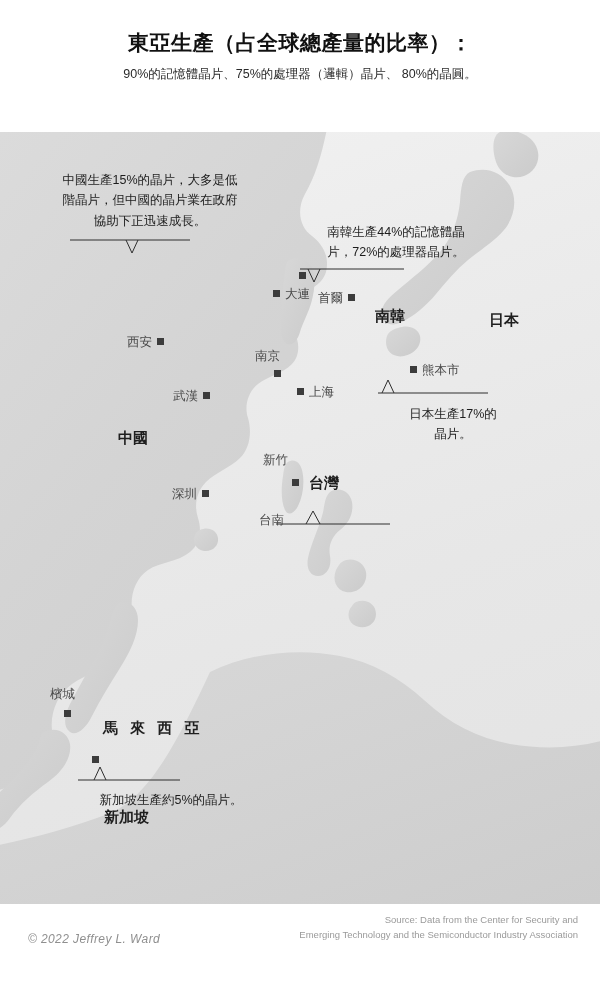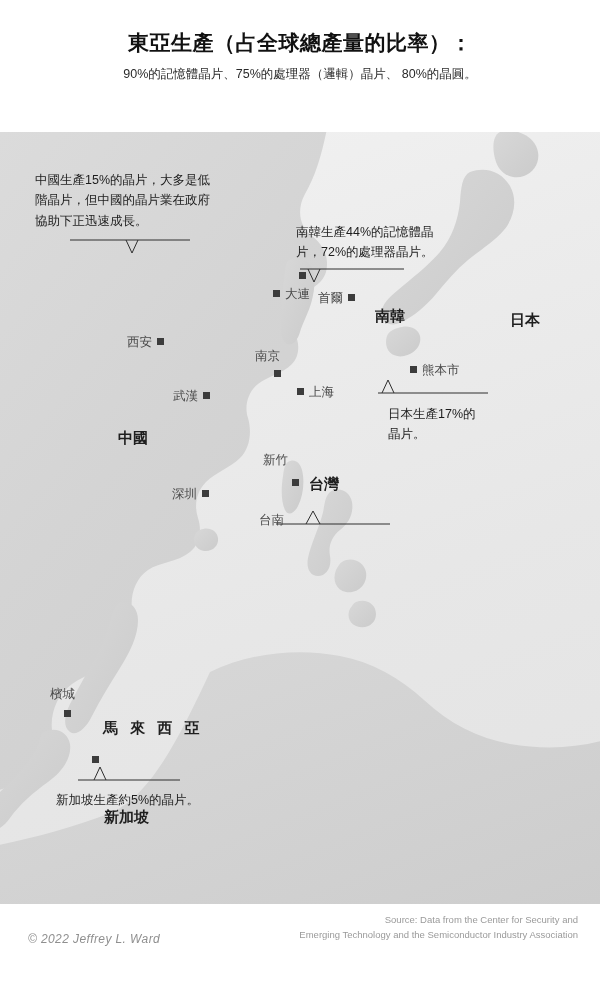--- a/index.html
+++ b/index.html
@@ -100,21 +100,21 @@
 
   
   .note {
     position: absolute;
     font-size: 12.5px;
     line-height: 1.62;
     color: #1c1c1c;
     white-space: pre-line;
   }
   .note.center { text-align: center; }
-  .note.left { text-align: left; }
+  .note.left { text-align: center; }
 
   
   .leader {
     position: absolute;
   }
   .leader svg { display: block; }
 
   
   #footer {
     position: absolute;
@@ -377,23 +377,23 @@
       <span>檳城</span>
     </div>
     <div class="city left" style="left:64px; top:576px;">
       <span class="sq" style="margin-left:0;"></span>
     </div>
 
     <div class="country" style="left:118px; top:298px;">中國</div>
 
     <div class="country" style="left:375px; top:176px;">南韓</div>
 
-    <div class="country" style="left:489px; top:180px;margin-left:21px;">日本</div>
-
-    <div class="country" style="left:309px; top:344px;">台灣</div>
+    <div class="country" style="left:489px; top:180px;">日本</div>
+
+    <div class="country" style="left:309px; top:344px;font-family:Liberation Serif, serif;">台灣</div>
     <div class="city left" style="left:292px; top:345px;">
       <span class="sq" style="margin-left:0;"></span>
     </div>
 
     <div class="country spaced" style="left:103px; top:588px;">馬 來 西 亞</div>
 
     <div class="country" style="left:104px; top:629px;margin-top:48px;">新加坡</div>
     <div class="city left" style="left:92px; top:622px;">
       <span class="sq" style="margin-left:0;"></span>
     </div>

